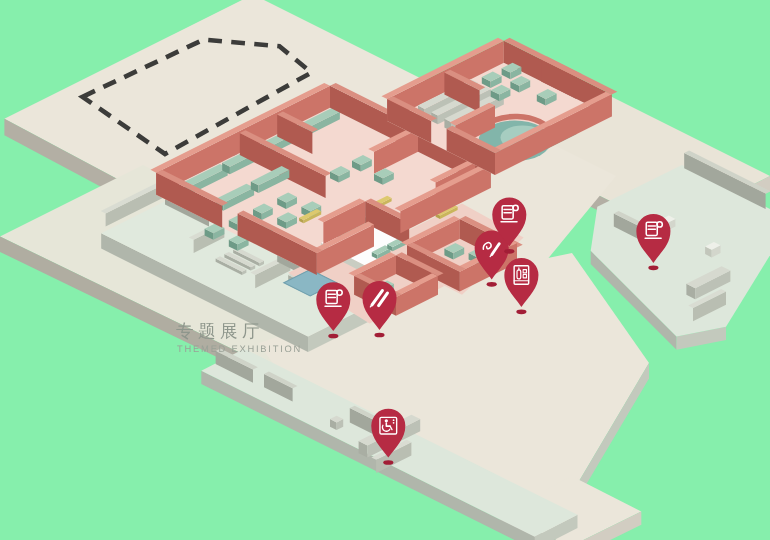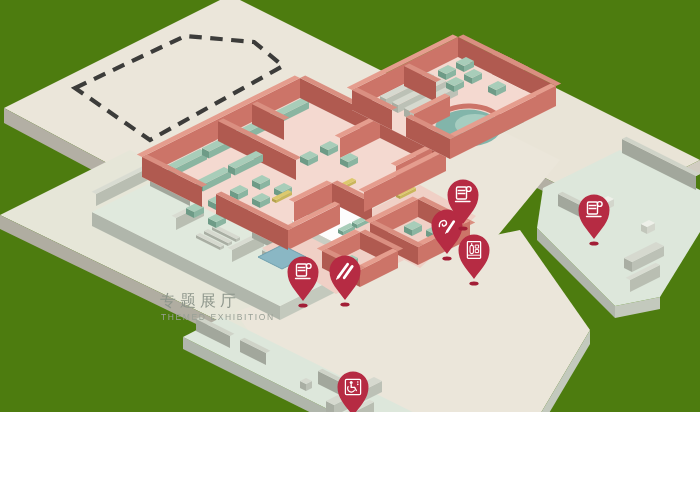--- a/index.html
+++ b/index.html
@@ -1,16 +1,16 @@
 <!DOCTYPE html>
 <html><head>
 <meta charset="utf-8">
 <style>
   html,body{margin:0;padding:0;background:#ffffff;}
-  #stage{position:relative;width:700px;height:412px;background:#4d7c0f;overflow:hidden;
+  #stage{position:relative;width:700px;height:491px;background:#86efac;overflow:hidden;
          font-family:"Liberation Sans", sans-serif;}
   svg{display:block;}
   text.cn{font-family:"DejaVu Sans","Liberation Sans",sans-serif;letter-spacing:4px;
           fill:#8e968c;font-size:16px;}
   text.en{font-family:"Liberation Sans",sans-serif;letter-spacing:1.6px;
           fill:#9aa197;font-size:8.5px;}
 </style>
 </head>
 <body>
 

